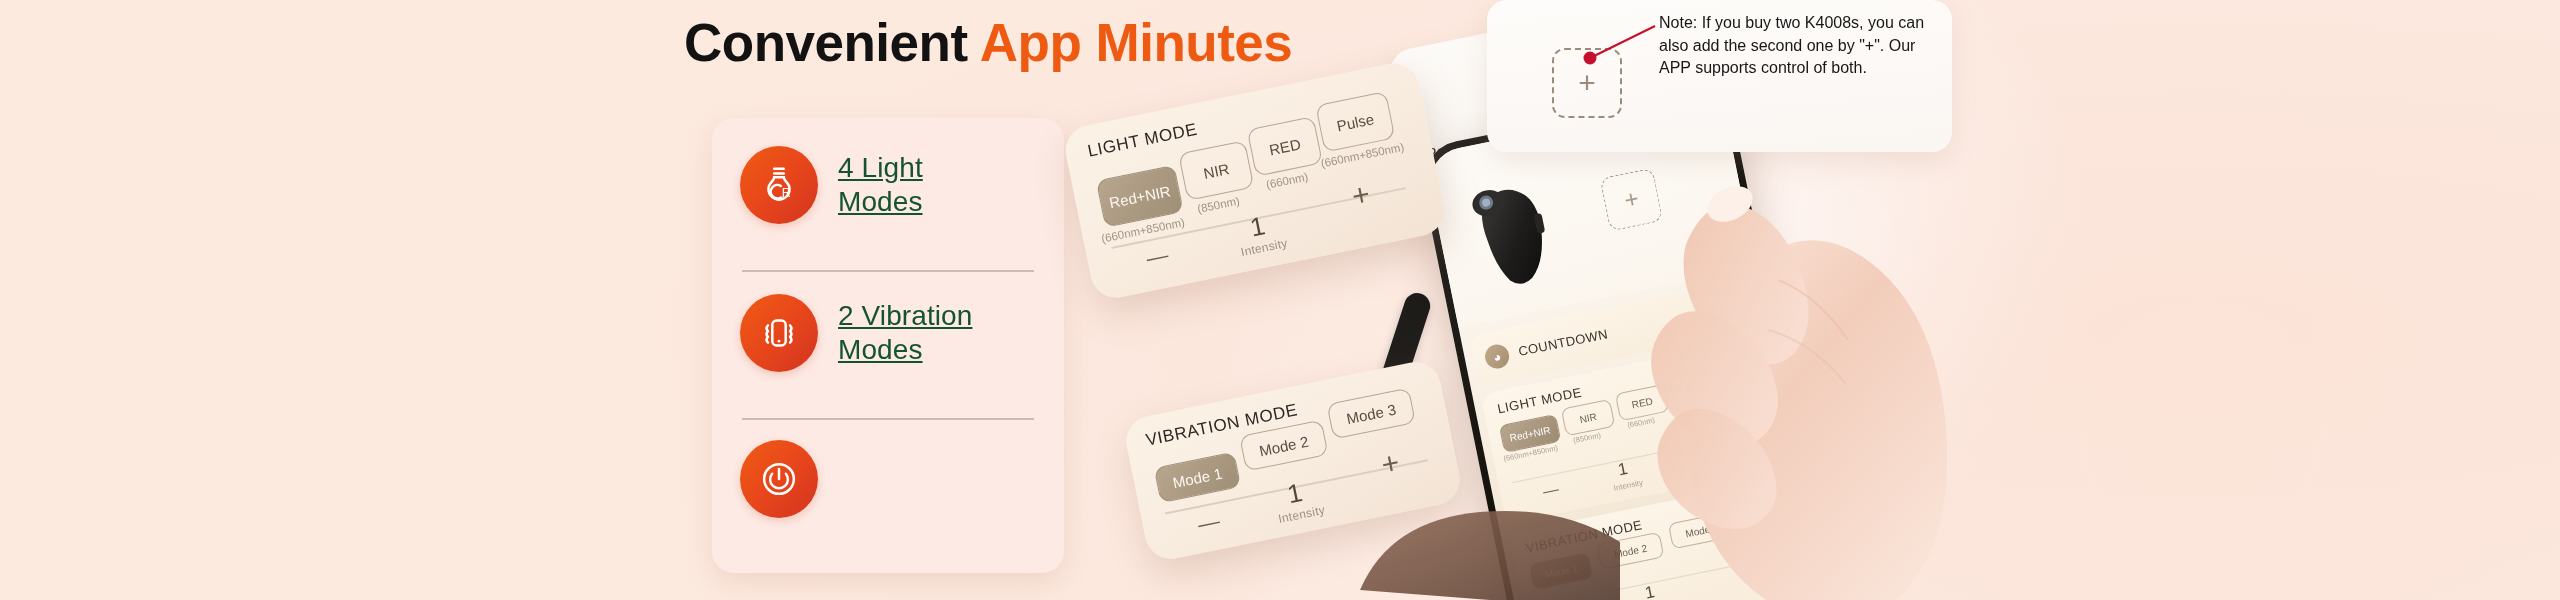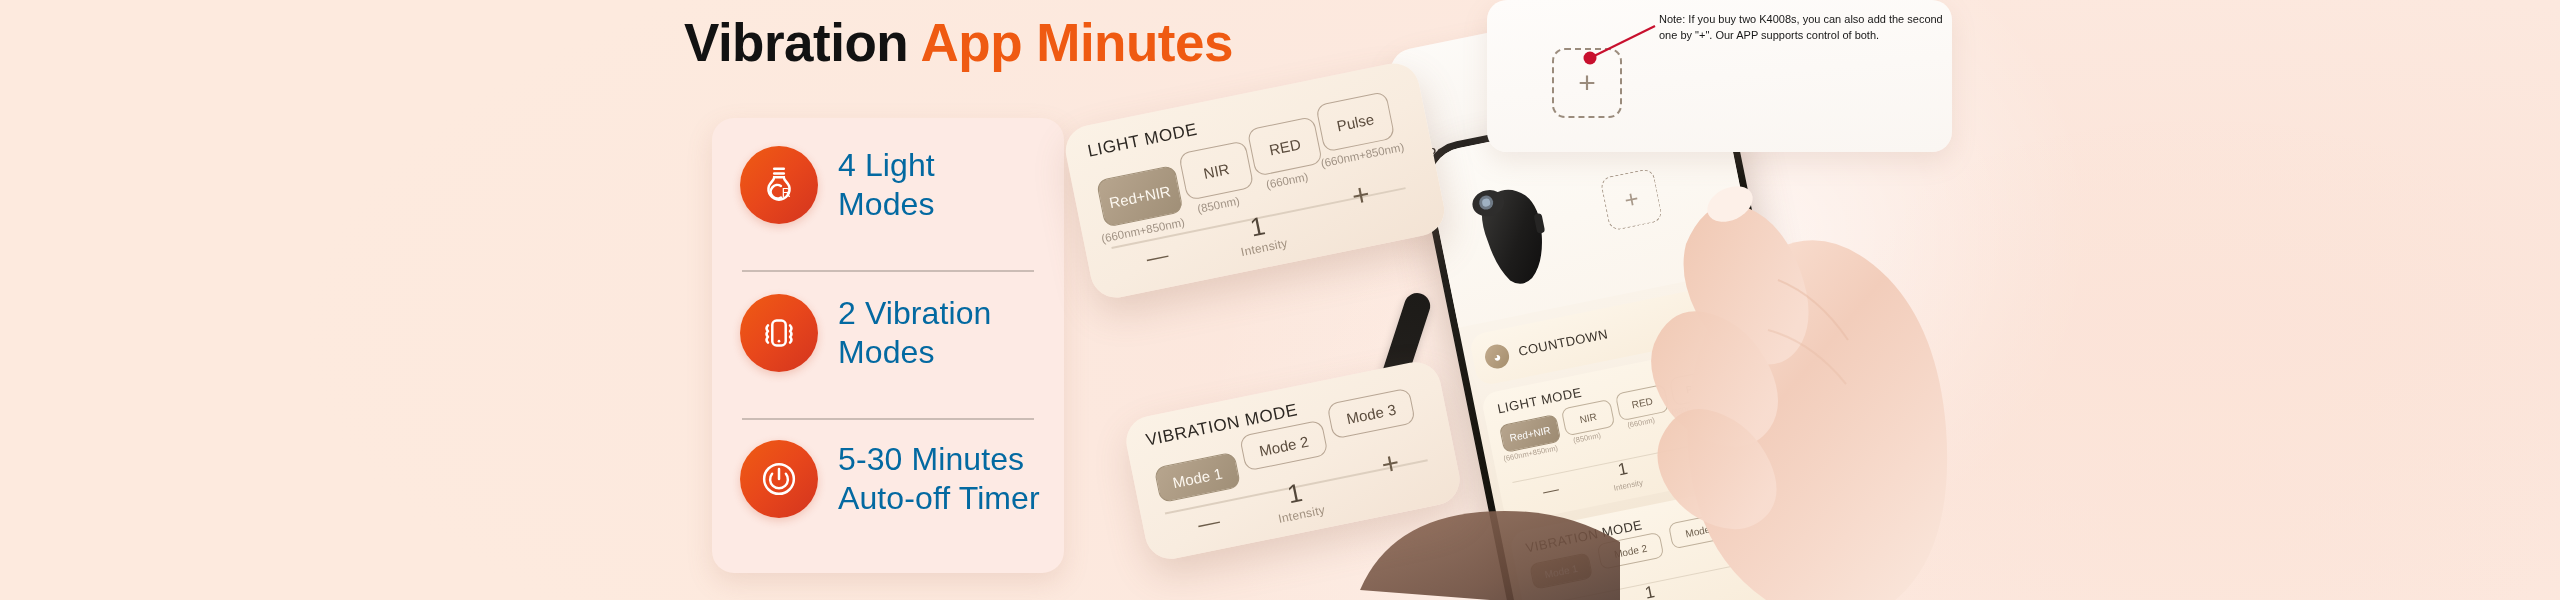--- a/index.html
+++ b/index.html
@@ -34,21 +34,21 @@
     box-shadow:0 10px 26px rgba(176,120,95,.17);}
   .feature-item{position:absolute;left:28px;display:flex;align-items:center;gap:20px;}
   .fi-1{top:28px;}
   .fi-2{top:176px;}
   .fi-3{top:322px;}
   .f-icon{width:78px;height:78px;border-radius:50%;flex:0 0 78px;
     background:linear-gradient(135deg,#ef5c13 0%,#e8471b 48%,#d3341f 100%);
     display:flex;align-items:center;justify-content:center;
     box-shadow:0 3px 8px rgba(200,70,30,.22);}
   .f-icon svg{display:block;}
-  .f-label{font-size:32px;color:#0369a1;line-height:1.22;font-weight:400;letter-spacing:.1px;}
+  .f-label{font-size:28px;color:#14532d;line-height:1.22;font-weight:400;letter-spacing:.1px;text-decoration:underline;}
   .divider{position:absolute;left:30px;width:292px;height:2px;background:#b9aca6;opacity:.75;}
   .dv-1{top:152px;}
   .dv-2{top:300px;}
 
   
   .float-card{position:absolute;background:
       linear-gradient(160deg,#fbf2e6 0%,#f8ecdf 55%,#f3e3d4 100%);
     border-radius:26px;
     box-shadow:0 16px 36px rgba(150,105,80,.22);}
   .fc-title{position:absolute;font-size:17px;letter-spacing:.6px;color:#2c2722;font-weight:400;}
@@ -80,21 +80,21 @@
 
   
   #note-card{position:absolute;left:1487px;top:0px;width:465px;height:152px;
     background:linear-gradient(175deg,#fefcfa 0%,#faf6f2 100%);
     border-radius:20px;box-shadow:0 10px 26px rgba(170,130,110,.15);}
   .dash-box{position:absolute;left:65px;top:48px;width:66px;height:66px;
     border:2px dashed #9a8b7c;border-radius:13px;
     display:flex;align-items:center;justify-content:center;
     color:#9a8b7c;font-size:30px;font-weight:300;line-height:1;}
   .note-text{position:absolute;left:172px;top:12px;width:290px;
-    font-size:11px;line-height:1.42;color:#171717;}
+    font-size:16px;line-height:1.42;color:#171717;}
   .leader{position:absolute;left:0;top:0;width:465px;height:152px;pointer-events:none;}
 
   
   #phone{position:absolute;left:1412px;top:118px;width:318px;height:520px;
     transform:rotate(-11.5deg);transform-origin:50% 0%;}
   .phone-body{position:absolute;inset:0;border-radius:42px;
     background:linear-gradient(150deg,#2a2724 0%,#17150f 45%,#0d0b09 100%);
     box-shadow:0 18px 40px rgba(110,75,60,.30);}
   .phone-screen{position:absolute;left:7px;top:7px;right:7px;bottom:7px;border-radius:36px;
     background:linear-gradient(175deg,#fdfaf5 0%,#f9f1e6 46%,#efdfc8 100%);
@@ -137,21 +137,21 @@
 </head>
 <body>
 
 <div id="stage">
 
   <div class="glow glow-a"></div>
   <div class="glow glow-c"></div>
   <div class="glow glow-b"></div>
 
   <div class="headline">
-    <span class="h-black">Vibration </span><span class="h-orange">App Minutes</span>
+    <span class="h-black">Convenient </span><span class="h-orange">App Minutes</span>
   </div>
 
   <div class="feature-card">
 
     <div class="feature-item fi-1">
       <div class="f-icon">
         <svg width="46" height="46" viewBox="0 0 48 48" fill="none" stroke="#fff" stroke-width="2.6" stroke-linecap="round">
           <line x1="19" y1="7" x2="29" y2="7"></line>
           <line x1="19" y1="12" x2="29" y2="12"></line>
           <path d="M19 16 C19 19 15 21 13.5 25 A11 11 0 1 0 34.5 25 C33 21 29 19 29 16 Z"></path>
@@ -184,24 +184,20 @@
 
     <div class="divider dv-2"></div>
 
     <div class="feature-item fi-3">
       <div class="f-icon">
         <svg width="46" height="46" viewBox="0 0 48 48" fill="none" stroke="#fff" stroke-width="2.6" stroke-linecap="round">
           <circle cx="24" cy="24" r="15.5"></circle>
           <path d="M16.8 18.5 a9.3 9.3 0 1 0 14.4 0"></path>
           <line x1="24" y1="13.5" x2="24" y2="24"></line>
         </svg>
-      </div>
-      <div class="f-label">
-        <span>5-30 Minutes</span><br>
-        <span>Auto-off Timer</span>
       </div>
     </div>
   </div>
 
   <div id="product-card">
     <div id="product-label">Portable RLT Kne</div>
   </div>
 
   <div id="phone">
     <div class="phone-body"></div>

